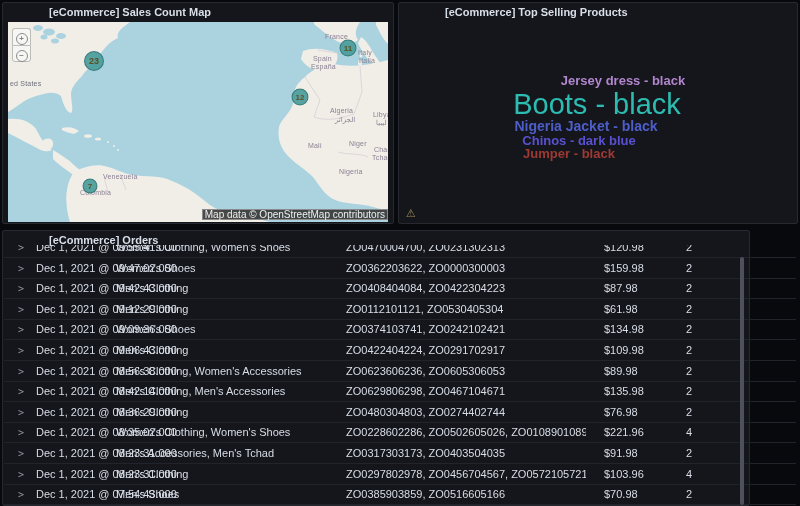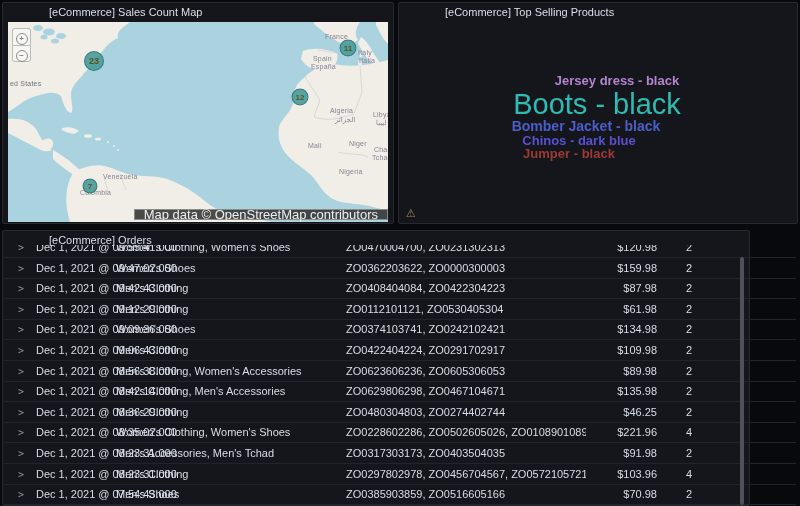--- a/index.html
+++ b/index.html
@@ -1,55 +1,55 @@
 <!DOCTYPE html>
 <html><head>
 <meta charset="utf-8">
 <style>
   html,body{margin:0;padding:0;}
   body{width:800px;height:506px;position:relative;overflow:hidden;background:#08090c;
        font-family:"Liberation Sans","DejaVu Sans",sans-serif;-webkit-font-smoothing:antialiased;}
   .panel{position:absolute;background:#15161b;border:1px solid #26292f;border-radius:2px;box-sizing:border-box;}
-  .panel-title{position:absolute;left:7px;top:3px;font-size:11px;font-weight:400;color:#d9dfe9;white-space:nowrap;z-index:5;padding-left:39px;}
+  .panel-title{position:absolute;left:7px;top:3px;font-size:11px;font-weight:700;color:#d9dfe9;white-space:nowrap;z-index:5;padding-left:39px;}
   #map-panel{left:2px;top:2px;width:392px;height:222px;}
   #cloud-panel{left:398px;top:2px;width:400px;height:222px;}
   #orders-panel{left:2px;top:230px;width:748px;height:276px;}
 
   
   .map-viewport{position:absolute;left:5px;top:19px;width:380px;height:200px;background:#abd3df;overflow:hidden;}
   .map-svg{position:absolute;left:0;top:0;}
   .map-marker{position:absolute;transform:translate(-50%,-50%);border-radius:50%;
       background:rgba(73,156,155,.92);border:1px solid rgba(40,95,95,.6);
       color:#5e501f;font-weight:700;display:flex;align-items:center;justify-content:center;z-index:3;}
   .map-label{position:absolute;font-size:7px;color:#8b8094;white-space:nowrap;z-index:2;letter-spacing:.2px;}
   .map-zoom{position:absolute;left:4px;top:6px;z-index:4;}
   .map-zoom .zbtn{display:block;width:19px;height:17px;background:#f6f6f4;border:1px solid #bdbdb8;
       padding:0;margin:0;cursor:pointer;text-align:center;}
   .map-zoom .zbtn:first-child{border-radius:3px 3px 0 0;border-bottom:none;}
   .map-zoom .zbtn:last-child{border-radius:0 0 3px 3px;}
   .zoom-glyph{display:inline-block;width:10px;height:10px;border:1px solid #8d8d8d;border-radius:50%;
       font-size:8px;line-height:9px;color:#838383;font-weight:700;}
   .map-attrib{position:absolute;right:0;bottom:2px;background:rgba(45,45,45,.85);border:1px solid #8a8a8a;
-      color:#efefef;font-size:13px;line-height:9px;padding:0 9px;z-index:4;white-space:nowrap;}
+      color:#efefef;font-size:10px;line-height:9px;padding:0 2px;z-index:4;white-space:nowrap;}
 
   
   .tag{position:absolute;transform:translate(-50%,-50%);white-space:nowrap;cursor:pointer;line-height:1;}
   .cloud-warning{position:absolute;left:7px;bottom:4px;font-size:11px;color:#9b8a56;cursor:pointer;
       font-family:"DejaVu Sans",sans-serif;line-height:1;}
 
   
   .orders-body{position:absolute;left:1px;top:14px;width:792px;height:261px;overflow:hidden;}
   .order-row{position:absolute;left:0;width:100%;height:21px;border-bottom:1px solid #22242b;
       font-size:11px;color:#d7dde7;line-height:21px;box-sizing:border-box;}
   .order-row span{position:absolute;top:0;white-space:nowrap;overflow:hidden;}
   .c-exp{left:14px;width:14px;color:#8d95a5;font-size:10px;cursor:pointer;font-family:"DejaVu Sans Mono",monospace;}
   .c-time{left:32px;width:178px;}
   .c-cat{left:112px;width:226px;}
   .c-prod{left:342px;width:240px;}
-  .c-price{left:561px;width:92px;text-align:right;}
+  .c-price{left:600px;width:92px;}
   .c-qty{left:682px;width:40px;}
   .orders-scrollbar{position:absolute;right:5px;top:26px;width:4px;height:248px;background:#4c515c;border-radius:2px;cursor:pointer;}
 </style>
 </head>
 <body>
 
 <div class="panel" id="map-panel">
   <div class="panel-title">[eCommerce] Sales Count Map</div>
   <div class="map-viewport">
     <svg class="map-svg" width="380" height="200" viewBox="0 0 380 200">
@@ -129,23 +129,23 @@
       <span class="map-label" style="left: 364px; top: 132px;">Tchad</span>
       <span class="map-label" style="left: 331px; top: 146px;">Nigeria</span>
       <span class="map-label" style="left: 95px; top: 151px;">Venezuela</span>
       <span class="map-label" style="left: 72px; top: 167px;">Colombia</span>
     </div>
 </div>
 
 <div class="panel" id="cloud-panel">
   <div class="panel-title">[eCommerce] Top Selling Products</div>
   <div class="cloud-warning">⚠</div>
-    <span class="tag" style="left: 218px; top: 77px; color: rgb(178, 134, 207); font-size: 13px; font-weight: 600; text-align: center;">Jersey dress - black</span>
+    <span class="tag" style="left: 224px; top: 77px; color: rgb(178, 134, 207); font-size: 13px; font-weight: 600; text-align: center;">Jersey dress - black</span>
     <span class="tag" style="left: 198px; top: 101px; color: rgb(44, 188, 177); font-size: 29px; font-weight: 400;">Boots - black</span>
-    <span class="tag" style="left: 187px; top: 123px; color: rgb(77, 94, 201); font-size: 14px; font-weight: 700;">Bomber Jacket - black</span>
+    <span class="tag" style="left: 187px; top: 123px; color: rgb(77, 94, 201); font-size: 14px; font-weight: 700;">Nigeria Jacket - black</span>
     <span class="tag" style="left: 180px; top: 137px; color: rgb(90, 81, 210); font-size: 13px; font-weight: 600;">Chinos - dark blue</span>
     <span class="tag" style="left: 170px; top: 150px; color: rgb(158, 58, 51); font-size: 13px; font-weight: 600;">Jumper - black</span>
   </div>
 
 <div class="panel" id="orders-panel">
   <div class="panel-title">[eCommerce] Orders</div>
   <div class="orders-body">
       <div class="order-row" style="top: -8px;">
         <span class="c-exp">&gt;</span>
         <span class="c-time">Dec 1, 2021 @ 09:55:41.000</span>
@@ -208,21 +208,21 @@
         <span class="c-cat">Men's Clothing, Men's Accessories</span>
         <span class="c-prod">ZO0629806298, ZO0467104671</span>
         <span class="c-price">$135.98</span>
         <span class="c-qty">2</span>
       </div>
       <div class="order-row" style="top: 156.8px;">
         <span class="c-exp">&gt;</span>
         <span class="c-time">Dec 1, 2021 @ 08:36:29.000</span>
         <span class="c-cat">Men's Clothing</span>
         <span class="c-prod">ZO0480304803, ZO0274402744</span>
-        <span class="c-price">$46.25</span>
+        <span class="c-price">$76.98</span>
         <span class="c-qty">2</span>
       </div>
       <div class="order-row" style="top: 177.4px;">
         <span class="c-exp">&gt;</span>
         <span class="c-time">Dec 1, 2021 @ 08:35:02.000</span>
         <span class="c-cat">Women's Clothing, Women's Shoes</span>
         <span class="c-prod">ZO0228602286, ZO0502605026, ZO0108901089, ZO0362503625</span>
         <span class="c-price">$221.96</span>
         <span class="c-qty">4</span>
       </div>

